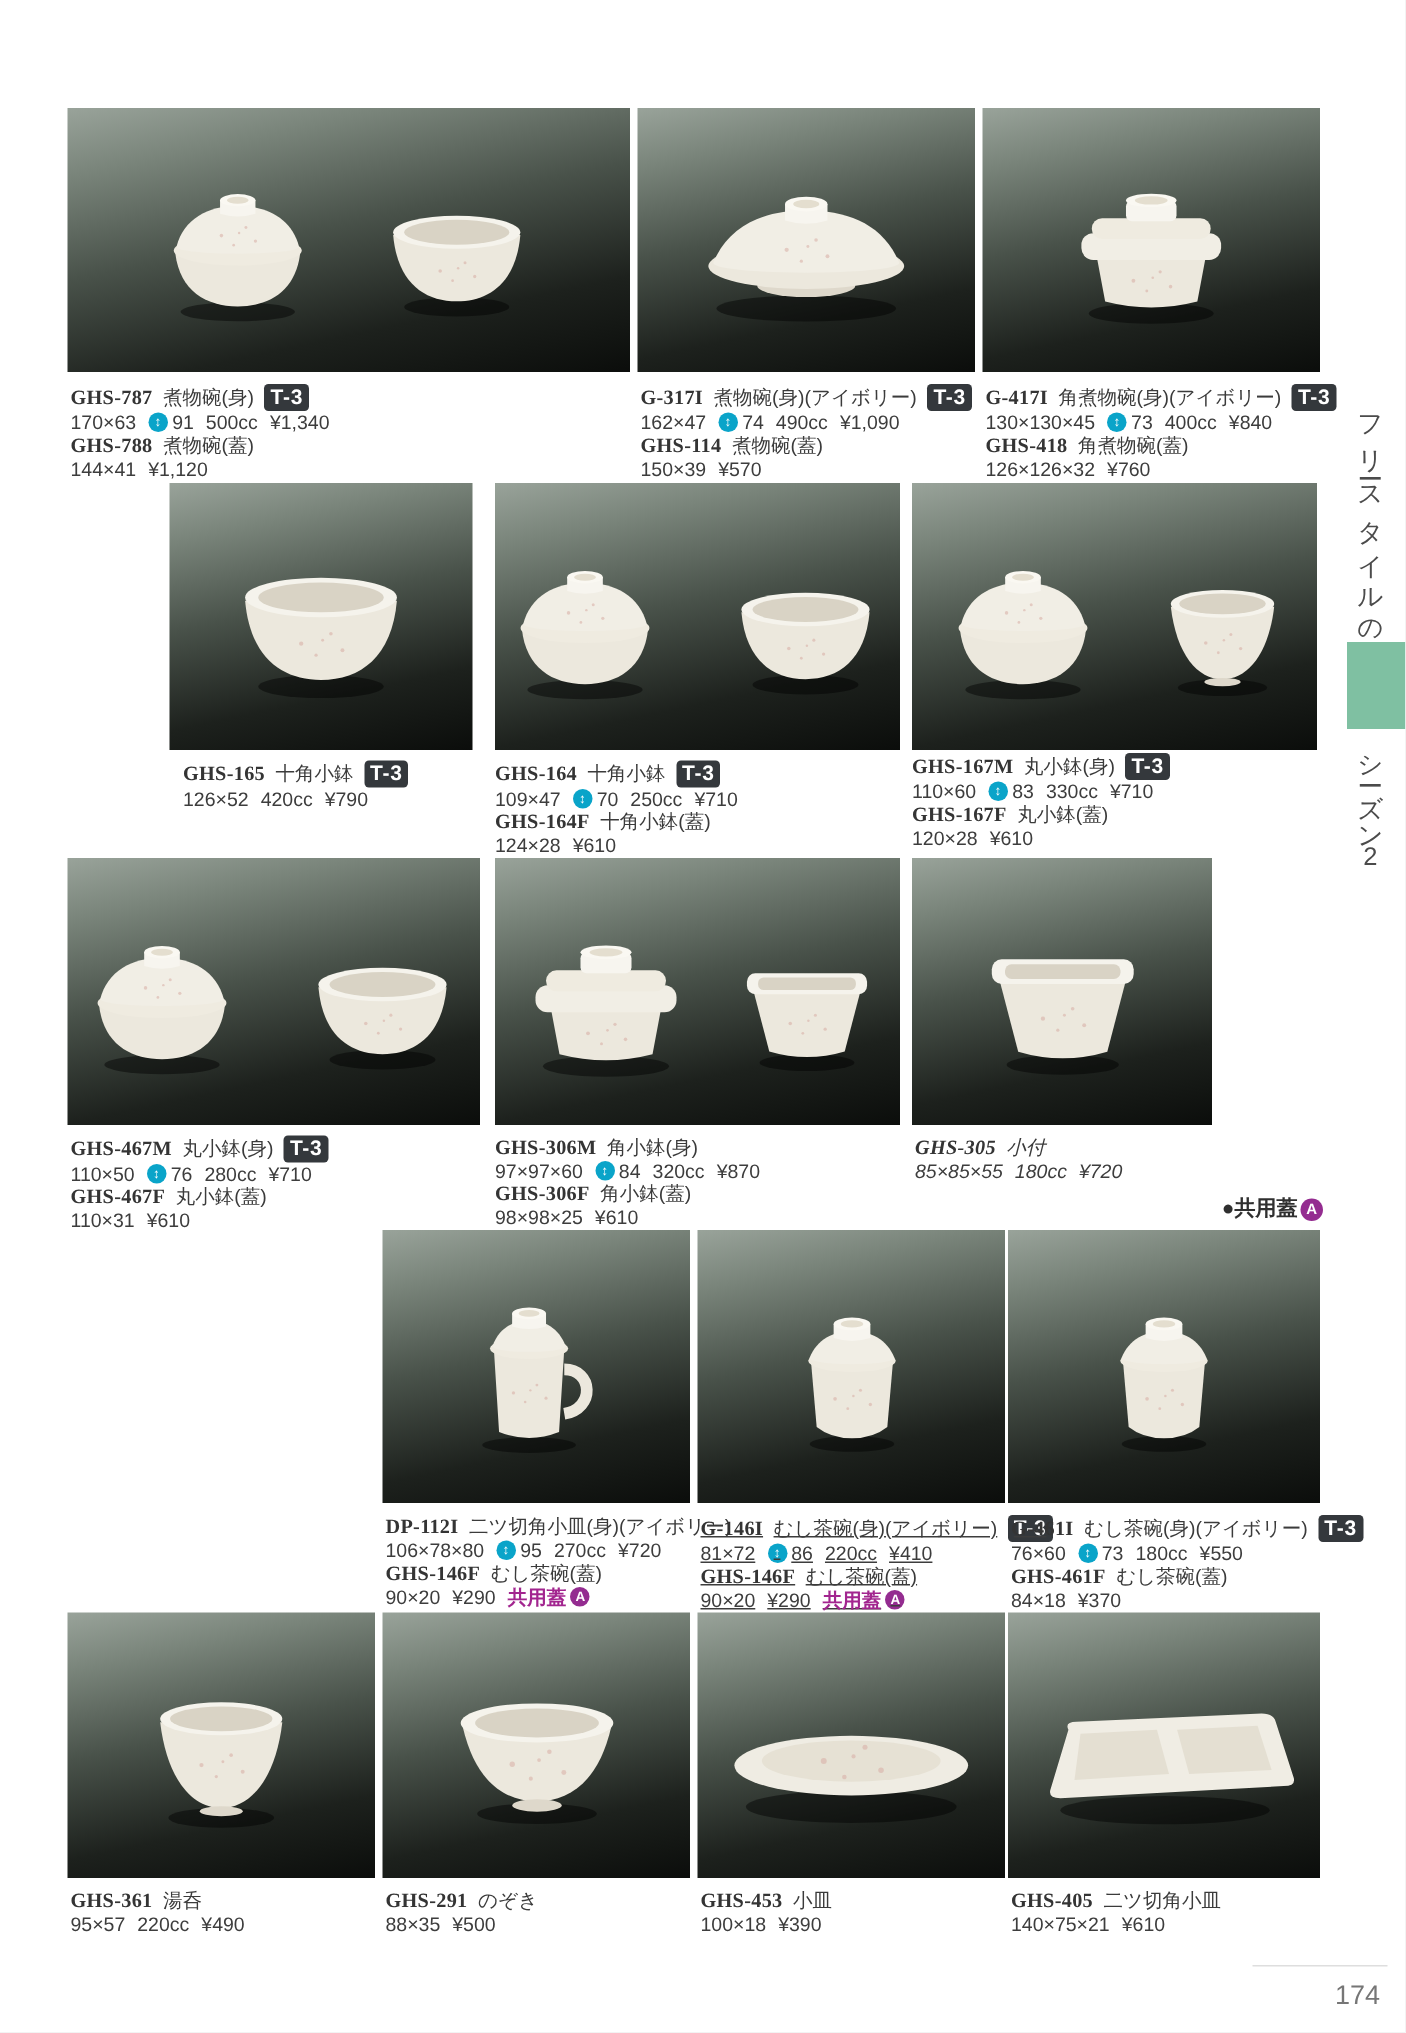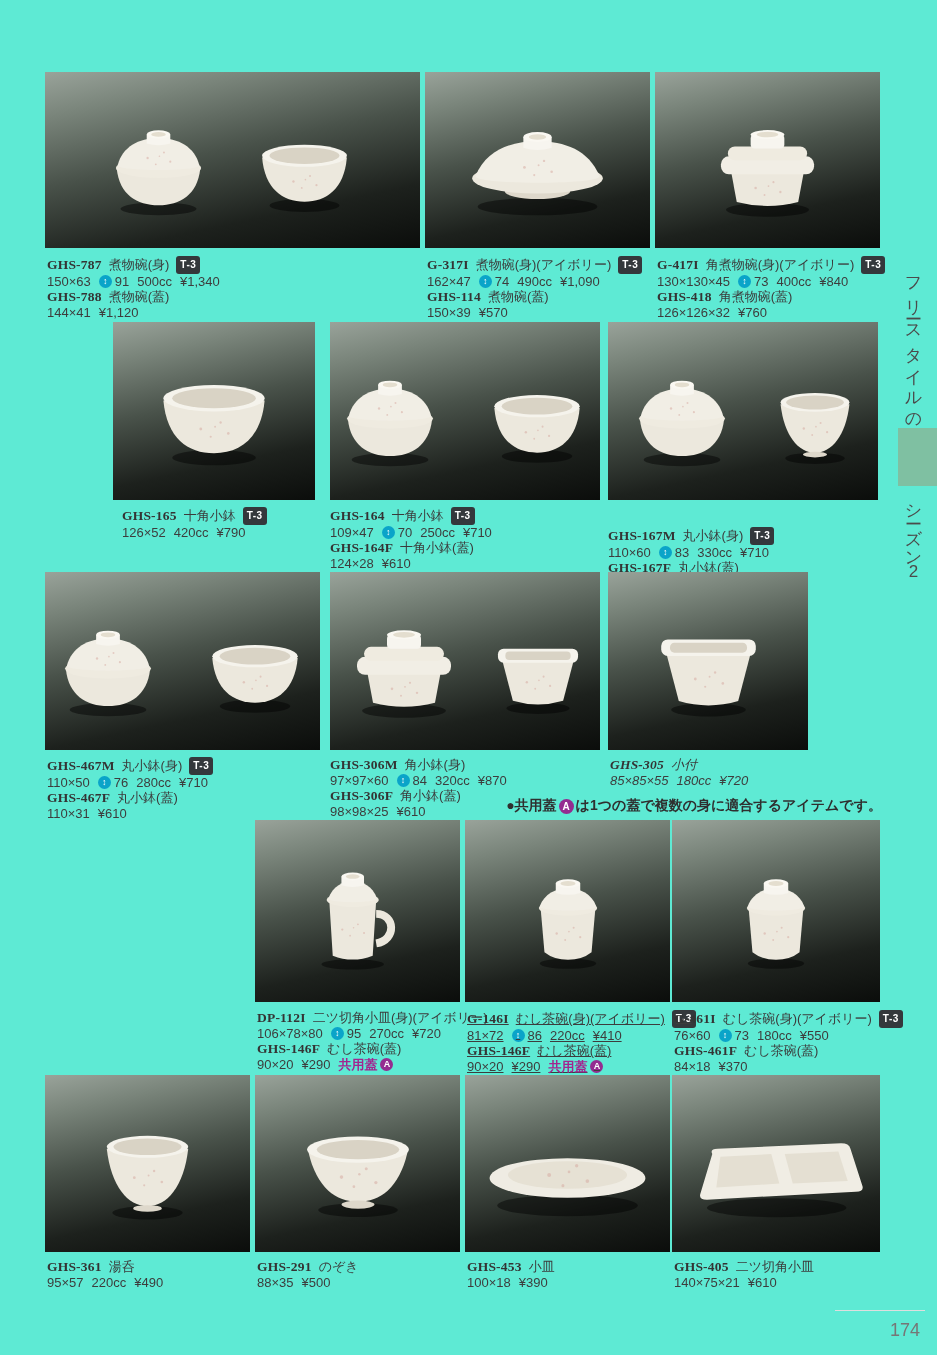--- a/index.html
+++ b/index.html
@@ -1,30 +1,30 @@
 <!DOCTYPE html>
 <html><head>
 <meta charset="utf-8">
 <style>
   html,body{margin:0;padding:0;background:#e9e9e9;}
-  .page{position:relative;width:937px;height:1355px;background:#5eead4;overflow:hidden;
+  .page{position:relative;width:937px;height:1355px;background:#ffffff;overflow:hidden;
         font-family:"Liberation Sans","DejaVu Sans",sans-serif;color:#3d3d3d;}
   .photo{position:absolute;display:flex;align-items:center;justify-content:center;gap:16px;
          background:linear-gradient(168deg,#99a39a 0%,#79847a 18%,#49524a 45%,#1d211d 75%,#0b0d0b 100%);
          overflow:hidden;}
   .dish{display:block;transform:translateY(6%);}
   .dish.second{transform:translateY(12%) scale(.97);}
   .cell{position:absolute;white-space:nowrap;font-size:13px;line-height:15.5px;}
   .line{display:flex;align-items:center;gap:8px;}
   .l1{gap:7px;}
   .code{font-family:"Liberation Serif","DejaVu Serif",serif;font-weight:700;font-size:13.5px;
         color:#343434;letter-spacing:.2px;}
   .jname{color:#3b3b3b;}
   .t3{display:inline-flex;align-items:center;justify-content:center;background:#34383c;color:#fff;
-      font-size:10px;font-weight:700;padding:1px 4px;border-radius:3px;letter-spacing:.5px;}
+      font-size:14px;font-weight:700;padding:1px 4px;border-radius:3px;letter-spacing:.5px;}
   .grp{display:inline-flex;align-items:center;gap:3px;}
   .iicon{display:inline-flex;align-items:center;justify-content:center;width:13px;height:13px;
          border-radius:50%;background:#0aa4c9;color:#fff;font-size:9px;font-weight:700;}
   .shared{color:#a2258f;font-weight:700;}
   .abadge{display:inline-flex;align-items:center;justify-content:center;width:15px;height:15px;
           border-radius:50%;background:#942c90;color:#fff;font-size:10px;font-weight:700;}
   .abadge.small{width:13px;height:13px;font-size:9px;}
   .note{position:absolute;top:797px;right:55px;display:flex;align-items:center;gap:2px;
         font-size:14px;font-weight:700;color:#2f2f2f;}
   .vtext{position:absolute;left:902px;writing-mode:vertical-rl;text-orientation:upright;
@@ -69,21 +69,21 @@
             </g>
           </svg></span>
       </div>
       <div class="cell" style="left: 47px; top: 256px;">
         <div class="line l1">
           <span class="code">GHS-787</span>
           <span class="jname">煮物碗(身)</span>
           <span class="t3">T-3</span>
         </div>
         <div class="line l2">
-          <span class="dims">150×63</span>
+          <span class="dims">170×63</span>
           <span class="grp">
             <span class="iicon">↕</span>
             <span class="inner">91</span>
           </span>
           <span class="cc">500cc</span>
           <span class="price">¥1,340</span>
         </div>
         <div class="line l1">
           <span class="code">GHS-788</span>
           <span class="jname">煮物碗(蓋)</span>
@@ -284,21 +284,21 @@
             <ellipse cx="55" cy="86" rx="13" ry="3" fill="#ded8cb"></ellipse>
             <g fill="#d6a89f" opacity="0.5">
               <circle cx="43" cy="58" r="1.3"></circle>
               <circle cx="61" cy="52" r="1.1"></circle>
               <circle cx="68" cy="62" r="1.2"></circle>
               <circle cx="52" cy="65" r="1"></circle>
               <circle cx="56" cy="56" r=".9"></circle>
             </g>
           </svg></span>
       </div>
-      <div class="cell" style="left: 608px; top: 527px;">
+      <div class="cell" style="left: 608px; top: 502px;">
         <div class="line l1">
           <span class="code">GHS-167M</span>
           <span class="jname">丸小鉢(身)</span>
           <span class="t3">T-3</span>
         </div>
         <div class="line l2">
           <span class="dims">110×60</span>
           <span class="grp">
             <span class="iicon">↕</span>
             <span class="inner">83</span>
@@ -677,21 +677,20 @@
         <div class="line l2">
           <span class="dims">140×75×21</span>
           <span class="price">¥610</span>
         </div>
       </div>
     </div>
 
   <div class="note">
     <span>●共用蓋</span>
     <span class="abadge">A</span>
-    <span>は1つの蓋で複数の身に適合するアイテムです。</span>
   </div>
 
   <aside>
     <div class="vtext" style="top:265px">フリースタイルの器</div>
     <div class="tab" style="background: rgb(127, 192, 162);"></div>
     <div class="vtext" style="top:492px">シーズン2</div>
   </aside>
 
   <div class="pagerule"></div>
   <div class="pageno">174</div>

